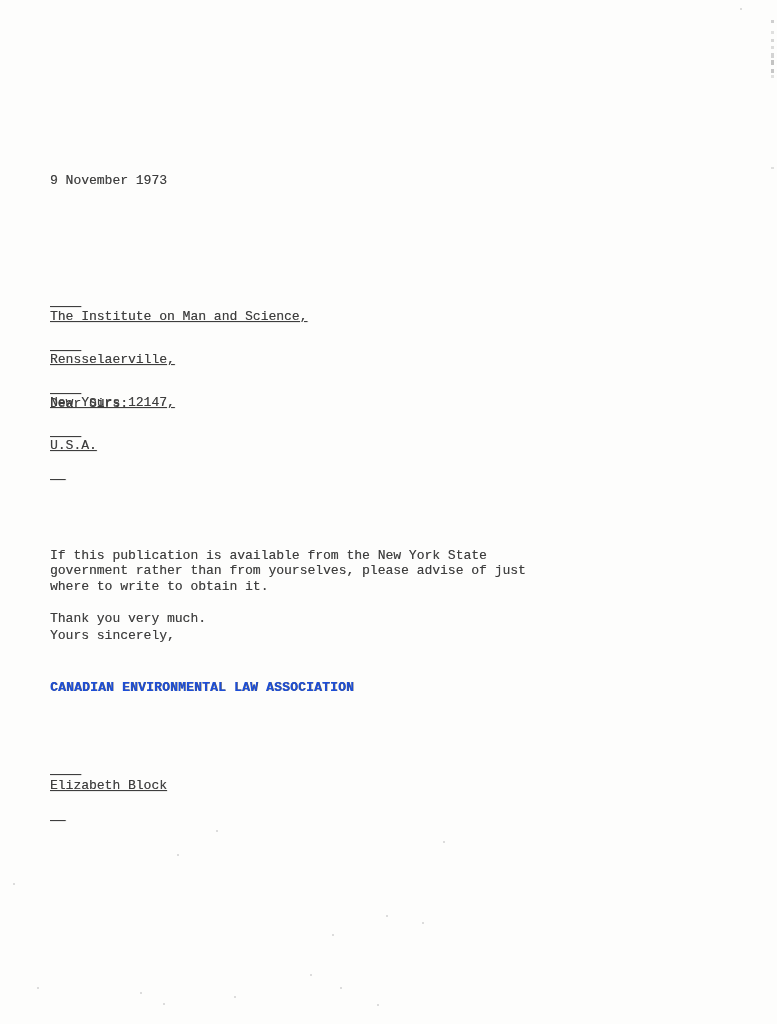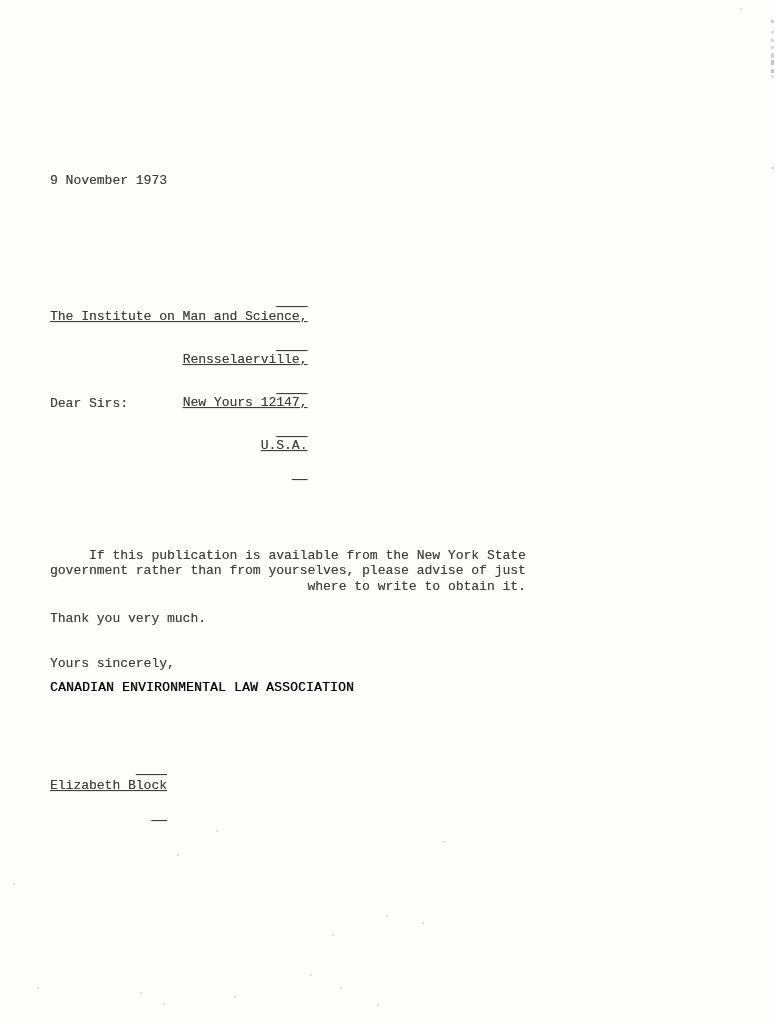--- a/index.html
+++ b/index.html
@@ -11,39 +11,38 @@
     position: relative;
     width: 777px;
     height: 1024px;
     background: #fdfdfc;
     overflow: hidden;
     font-family: "Liberation Mono", "DejaVu Sans Mono", monospace;
     font-size: 13px;
     color: #3e3e3e;
     text-shadow: 0.2px 0.2px 0.45px rgba(80,80,80,0.6);
     filter: blur(0.22px);
-    text-align: right;
   }
   .line, .block {
     position: absolute;
     left: 50px;
     white-space: pre;
   }
   .para {
     white-space: pre-line;
     line-height: 15.3px;
   }
   .addr {
     line-height: 14.4px;
     text-decoration: underline;
   }
   .org {
-    font-weight: 400;
+    font-weight: 700;
     letter-spacing: 0.2px;
-    color: #000000;
+    color: #1d4ed8;
     text-shadow: 0.4px 0 0.6px rgba(60,60,60,0.85);
   }
   .sig {
     line-height: 15.3px;
     text-decoration: underline;
   }
   
   .artifact {
     position: absolute;
     background: #a9a9a9;
@@ -74,21 +73,21 @@
   <div class="line" style="top:396px">Dear Sirs:</div>
 
 
 
   <div class="block para" style="top:548px">If this publication is available from the New York State
 government rather than from yourselves, please advise of just
 where to write to obtain it.</div>
 
   <div class="line" style="top:611px">Thank you very much.</div>
 
-  <div class="line" style="top:656px">Yours sincerely,</div>
+  <div class="line" style="top:628px">Yours sincerely,</div>
 
   <div class="line org" style="top:680px">CANADIAN ENVIRONMENTAL LAW ASSOCIATION</div>
 
   <div class="block sig" style="top:747px">
     <div>Elizabeth Block</div>
   </div>
 
   <div class="artifact" style="left:771px; top:20px;  width:3px; height:3px;"></div>
   <div class="artifact" style="left:771px; top:31px;  width:3px; height:3px; opacity:0.35;"></div>
   <div class="artifact" style="left:771px; top:39px;  width:3px; height:3px; opacity:0.45;"></div>

